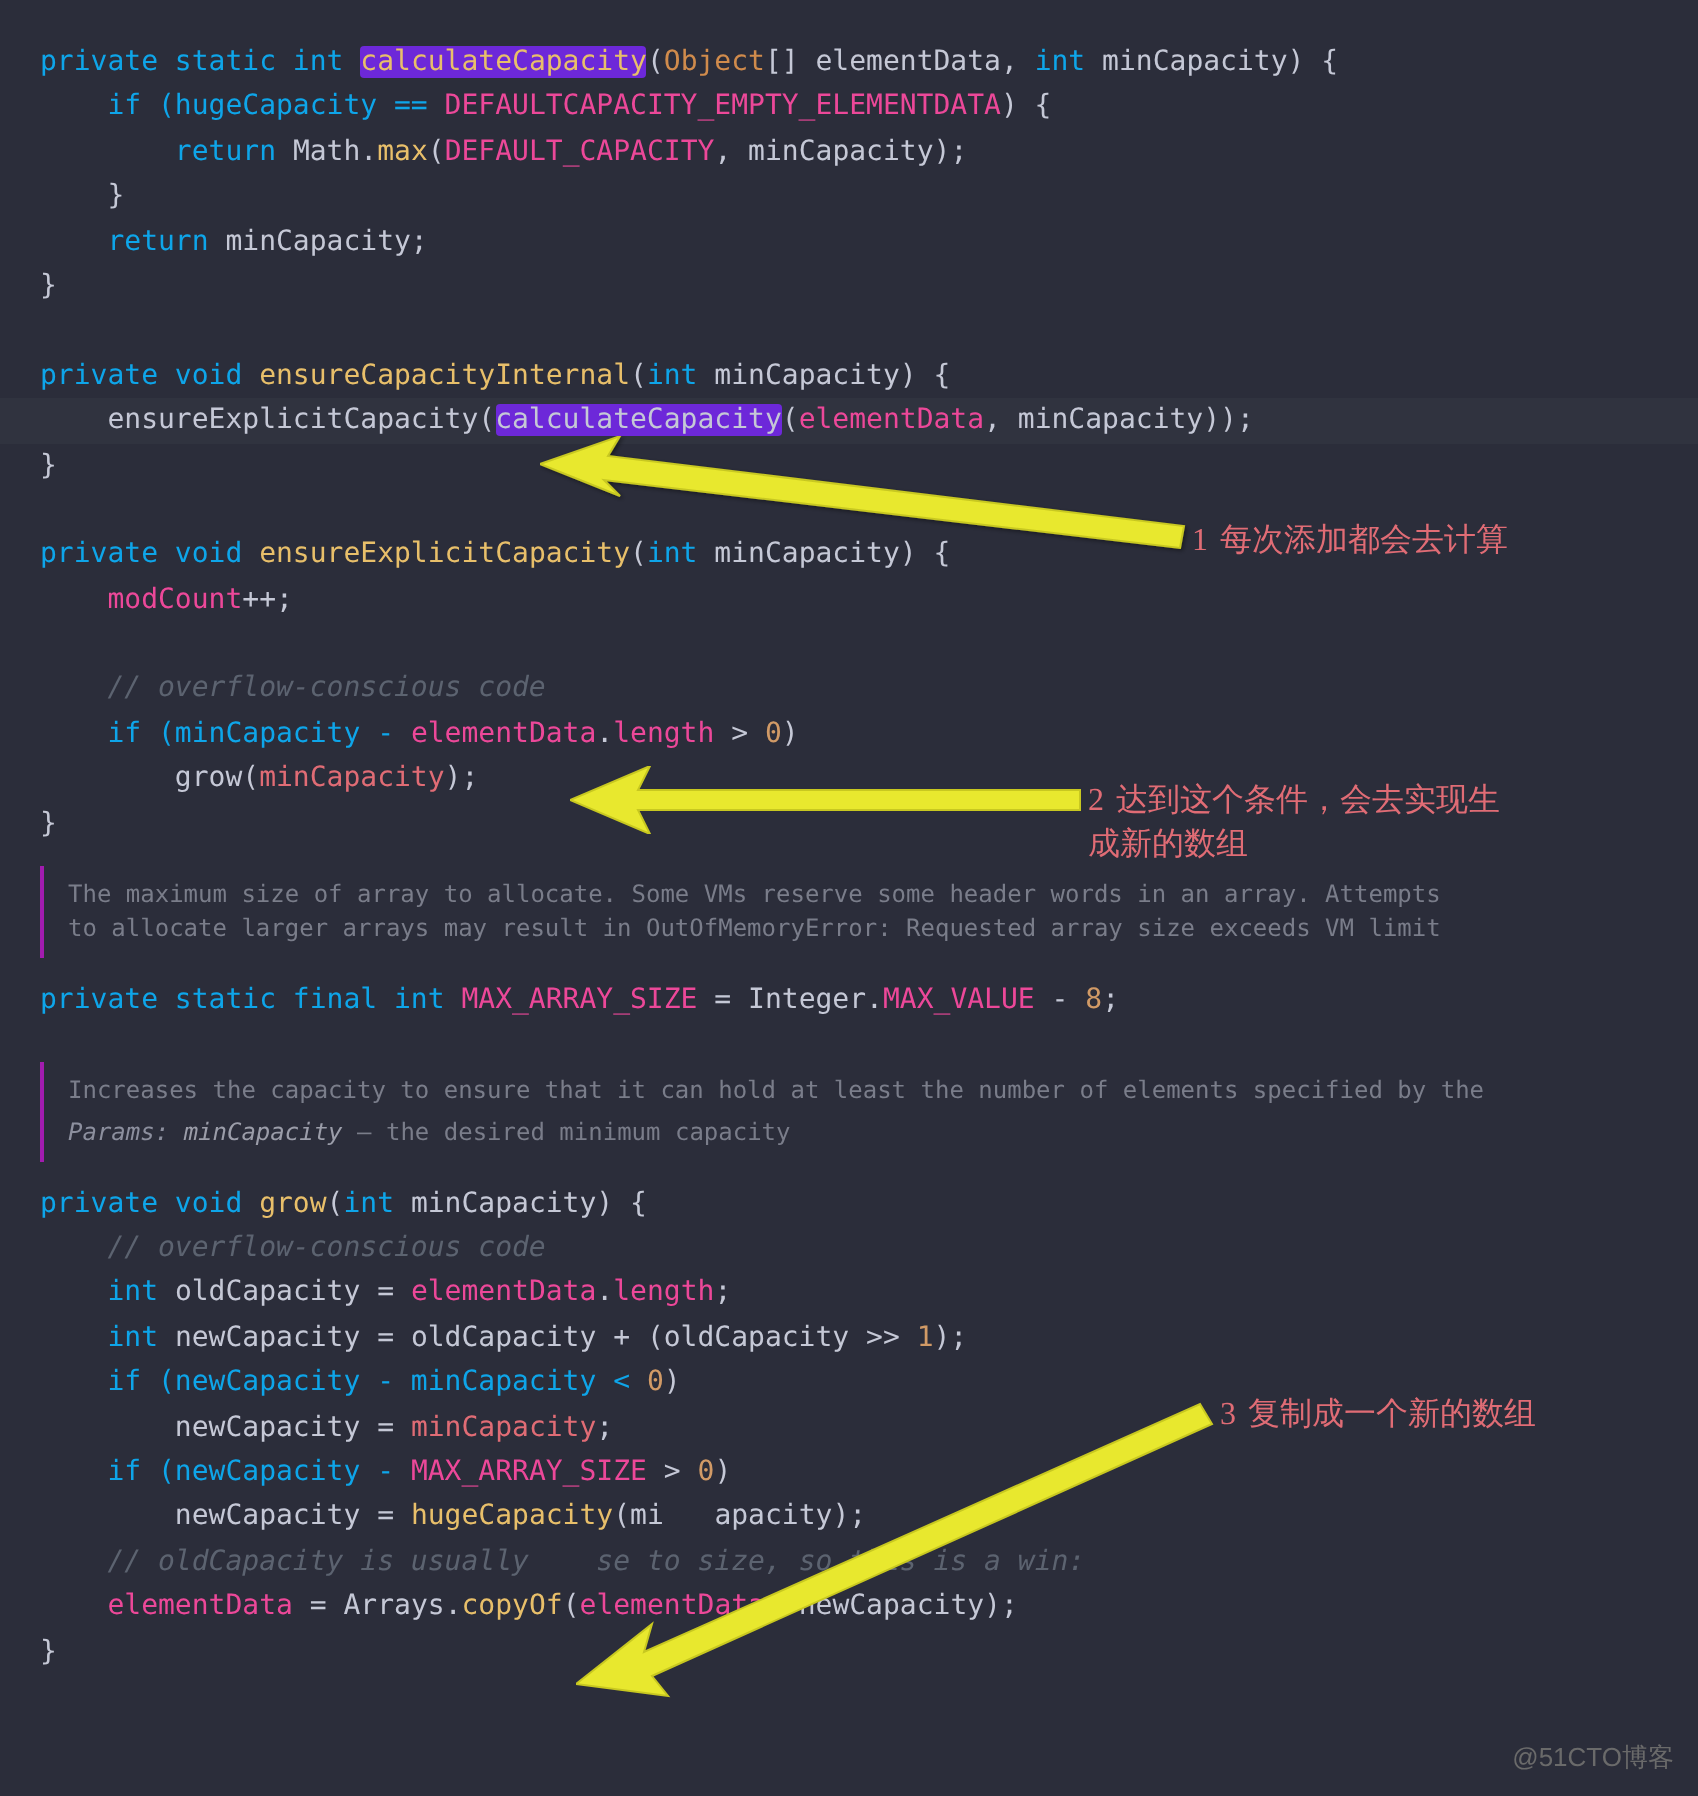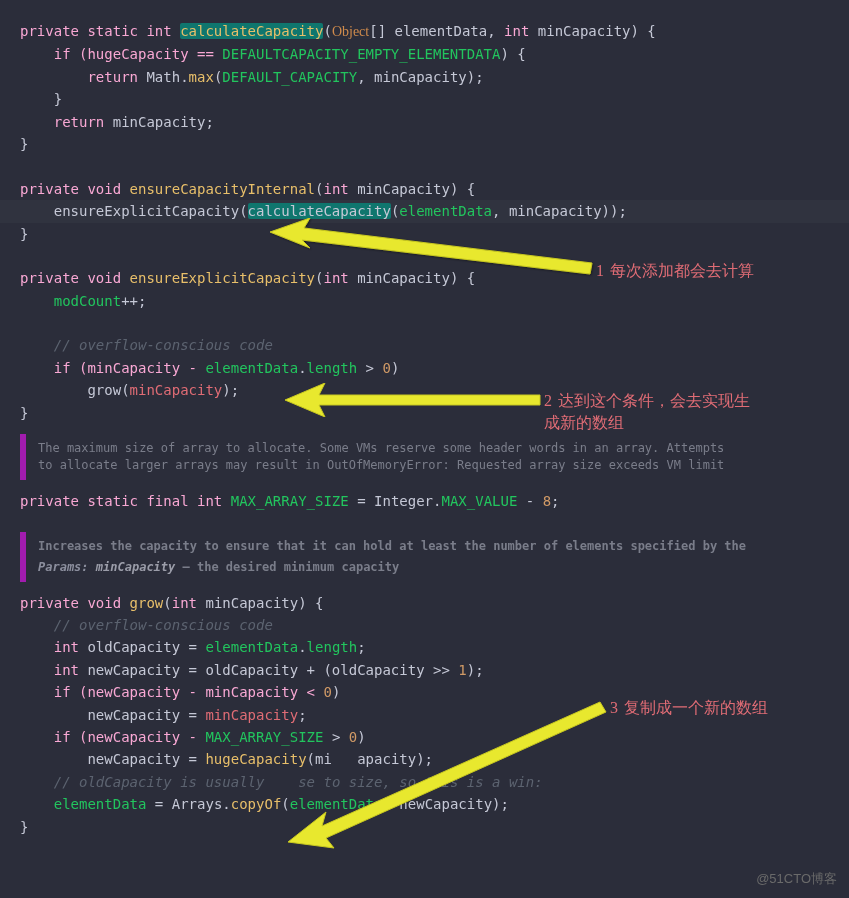--- a/index.html
+++ b/index.html
@@ -9,31 +9,31 @@
     font-size: 14px;
     line-height: 1.6;
     color: #c5c8d6;
     width: 849px;
     height: 898px;
     position: relative;
     overflow: hidden;
     padding: 20px 0 0 20px;
   }
   .code-line { white-space: pre; }
-  .kw { color: #f9a8d4; }
-  .type { color: #d08b4c; font-family: Liberation Serif, serif; }
+  .kw { color: #0ea5e9; }
+  .type { color: #d08b4c; }
   .fn { color: #e8bf6a; }
-  .field { color: #22c55e; }
+  .field { color: #ec4899; }
   .param { color: #e06c75; }
   .num { color: #d19a66; }
   .comment { color: #5c6370; font-style: italic; }
-  .highlight-bg { background: #0f766e; border-radius: 2px; }
+  .highlight-bg { background: #6d28d9; border-radius: 2px; }
   .highlight-line { background: #30333f; display: block; margin-left: -20px; padding-left: 20px; margin-right: -20px; }
   .doc-block {
-    border-left: 6px solid #a21caf;
+    border-left: 2px solid #a21caf;
     padding: 6px 0 6px 12px;
     margin: 10px 0;
     color: #7a7d8a;
     font-size: 12px;
     line-height: 1.4;
   }
   .doc-block .param-kw { color: #8c8f9e; font-style: italic; text-align: right; }
   .doc-block .param-name { color: #9b9da9; font-style: italic; }
   .watermark {
     position: absolute;
@@ -80,21 +80,21 @@
 <div class="code-line"><span>        grow(</span><span class="param">minCapacity</span><span>);</span></div>
 <div class="code-line"><span>}</span></div>
 
 <div class="doc-block">
   <div>The maximum size of array to allocate. Some VMs reserve some header words in an array. Attempts</div>
   <div>to allocate larger arrays may result in OutOfMemoryError: Requested array size exceeds VM limit</div>
 </div>
 
 <div class="code-line"><span class="kw">private static final int </span><span class="field">MAX_ARRAY_SIZE</span><span> = </span><span>Integer</span><span>.</span><span class="field">MAX_VALUE</span><span> - </span><span class="num">8</span><span>;</span></div>
 
-<div class="doc-block" style="margin-top:20px;font-weight:bold;">
+<div class="doc-block" style="margin-top:20px;">
   <div>Increases the capacity to ensure that it can hold at least the number of elements specified by the</div>
   <div style="margin-top:4px;">
     <span class="param-kw">Params:</span>
     <span class="param-name">minCapacity</span><span> – the desired minimum capacity</span>
   </div>
 </div>
 
 <div class="code-line"><span class="kw">private void </span><span class="fn">grow</span><span>(</span><span class="kw">int </span><span>minCapacity) {</span></div>
 <div class="code-line"><span class="comment">    // overflow-conscious code</span></div>
 <div class="code-line"><span class="kw">    int </span><span>oldCapacity = </span><span class="field">elementData</span><span>.</span><span class="field">length</span><span>;</span></div>

